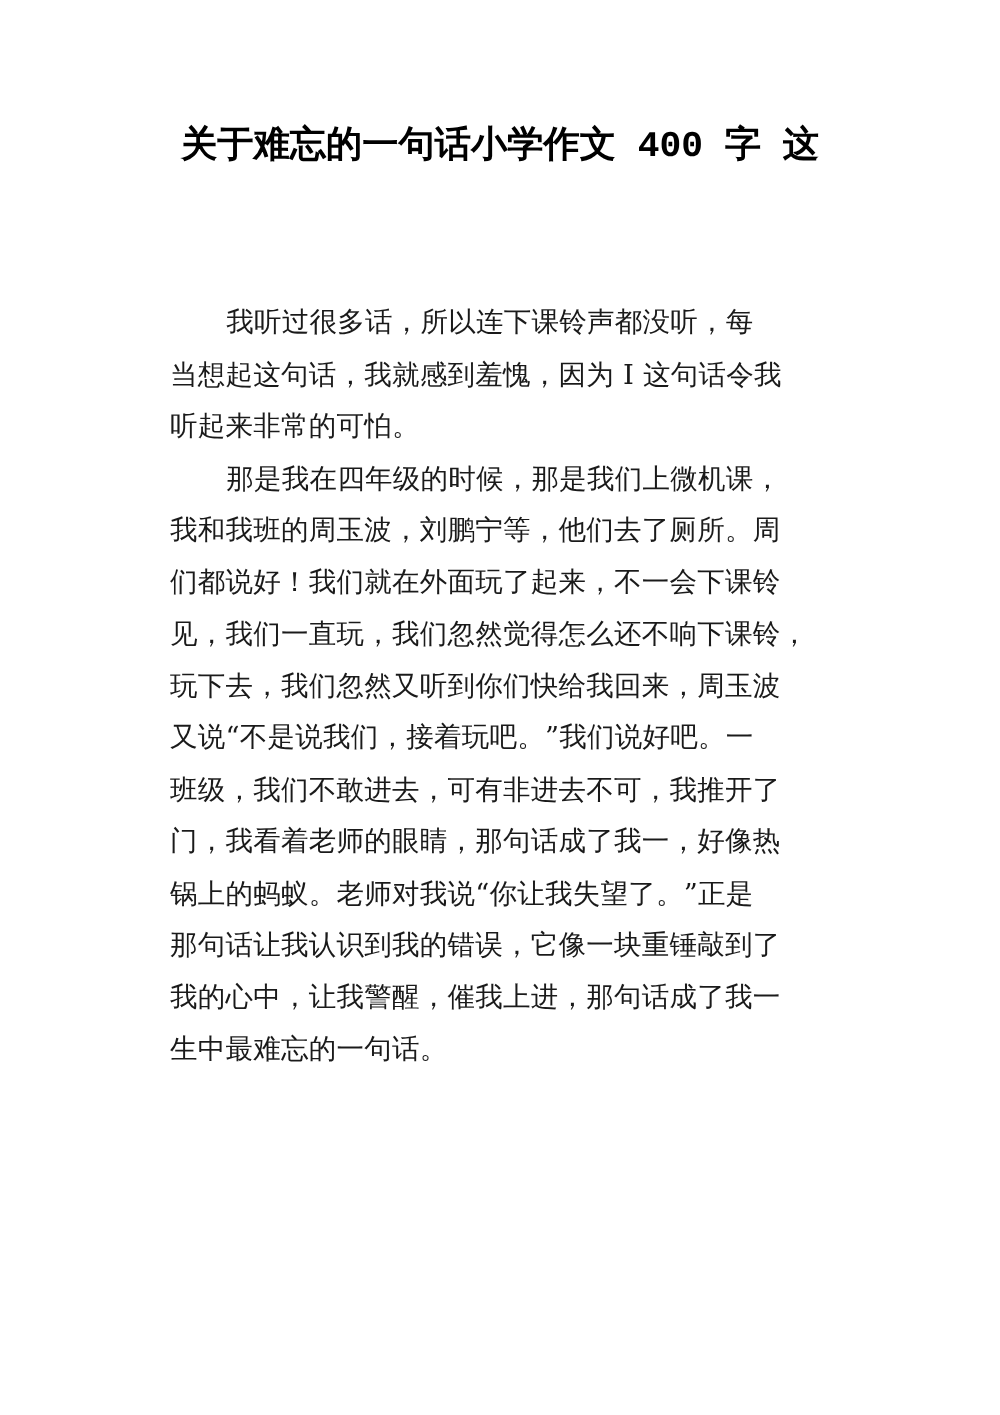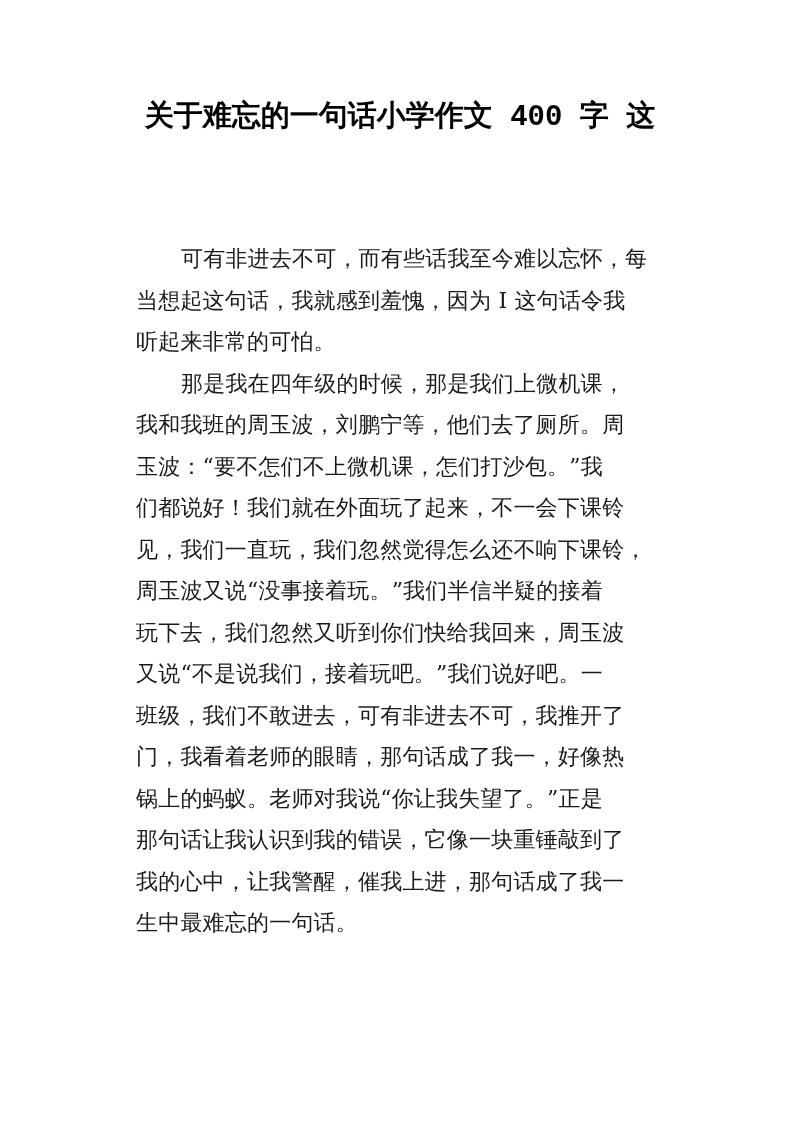--- a/index.html
+++ b/index.html
@@ -65,31 +65,29 @@
 </head>
 <body>
 
 <div class="page">
   <h1 class="title">
     <span class="line">关于难忘的一句话小学作文 400 字  这</span>
   </h1>
 
   <div class="body">
     <p class="para">
-      <span class="line indent">可有非进去不可，而有些话我至今难以忘怀，每</span>
+      <span class="line indent">我听过很多话，所以连下课铃声都没听，每</span>
       <span class="line">当想起这句话，我就感到羞愧，因为 I 这句话令我</span>
       <span class="line">听起来非常的可怕。</span>
     </p>
     <p class="para">
       <span class="line indent">那是我在四年级的时候，那是我们上微机课，</span>
       <span class="line">我和我班的周玉波，刘鹏宁等，他们去了厕所。周</span>
-      <span class="line">玉波：“要不怎们不上微机课，怎们打沙包。”我</span>
       <span class="line">们都说好！我们就在外面玩了起来，不一会下课铃</span>
       <span class="line">见，我们一直玩，我们忽然觉得怎么还不响下课铃，</span>
-      <span class="line">周玉波又说“没事接着玩。”我们半信半疑的接着</span>
       <span class="line">玩下去，我们忽然又听到你们快给我回来，周玉波</span>
       <span class="line">又说“不是说我们，接着玩吧。”我们说好吧。一</span>
       <span class="line">班级，我们不敢进去，可有非进去不可，我推开了</span>
       <span class="line">门，我看着老师的眼睛，那句话成了我一，好像热</span>
       <span class="line">锅上的蚂蚁。老师对我说“你让我失望了。”正是</span>
       <span class="line">那句话让我认识到我的错误，它像一块重锤敲到了</span>
       <span class="line">我的心中，让我警醒，催我上进，那句话成了我一</span>
       <span class="line">生中最难忘的一句话。</span>
     </p>
   </div>

